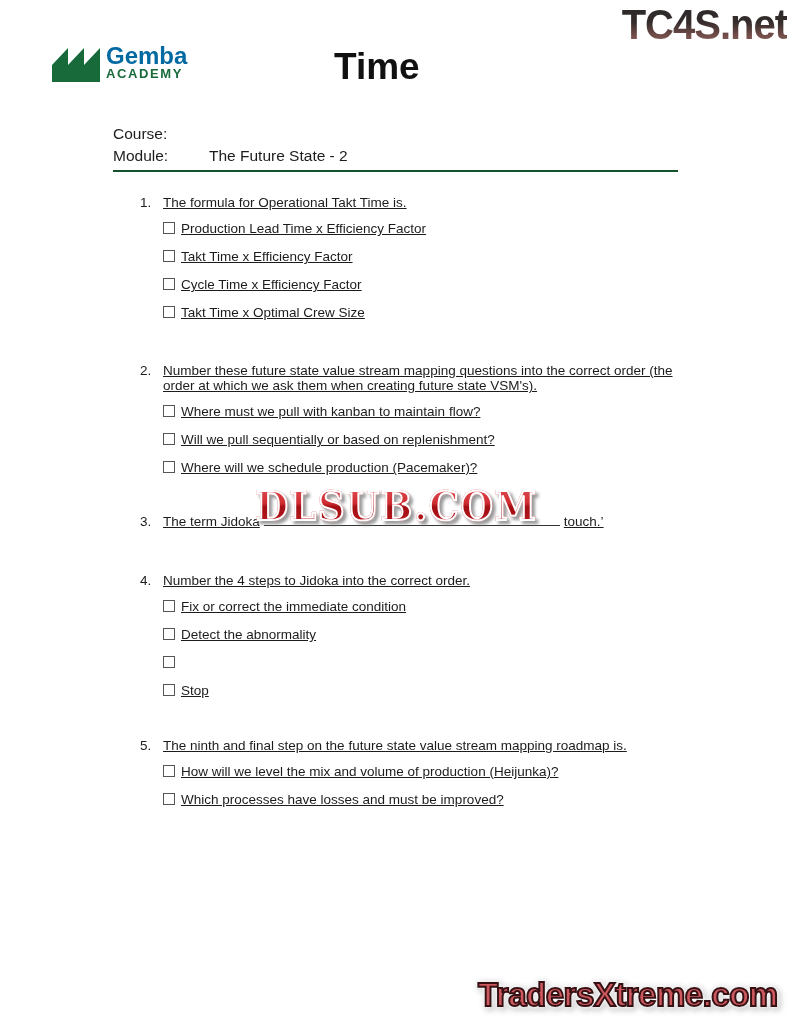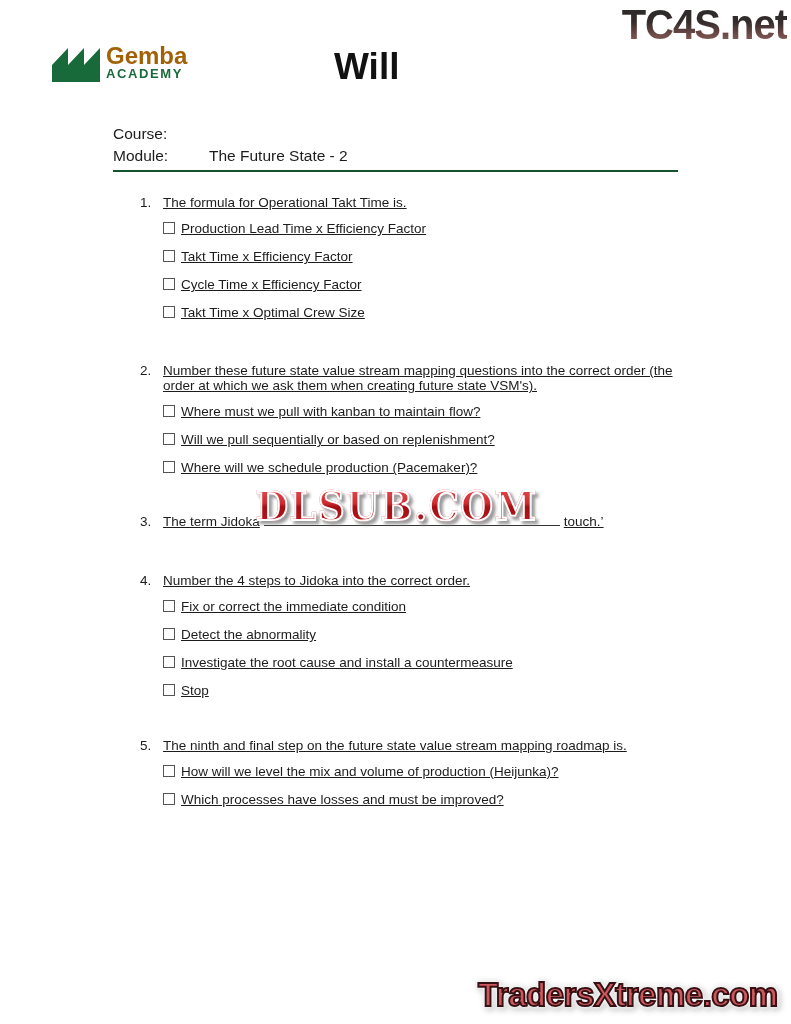--- a/index.html
+++ b/index.html
@@ -18,21 +18,21 @@
     left: 52px; top: 44px;
     display: flex;
     align-items: flex-start;
     gap: 4px;
   }
   .logo-icon svg { display: block; }
   .logo-text { display: flex; flex-direction: column; margin-top: 1px; }
   .logo-brand {
     font-size: 24px;
     font-weight: bold;
-    color: #a16207;
+    color: #0369a1;
     letter-spacing: 0px;
     line-height: 22px;
   }
   .logo-sub {
     font-size: 13px;
     font-weight: bold;
     color: #186a3b;
     letter-spacing: 1.6px;
     line-height: 14px;
   }
@@ -164,21 +164,21 @@
     <svg width="50" height="40" viewBox="0 0 50 40">
       <polygon points="0,21 16,4 16,21 32,4 32,21 48,4 48,38 0,38" fill="#186a3b"></polygon>
     </svg>
   </span>
   <span class="logo-text">
     <span class="logo-brand">Gemba</span>
     <span class="logo-sub">ACADEMY</span>
   </span>
 </div>
 
-<div class="page-title">Will</div>
+<div class="page-title">Time</div>
 
 <div class="wm-tc4s">TC4S.net</div>
 
 <div class="course-block">
   <div class="course-row">
     <span class="lbl">Course:</span>
   </div>
   <div class="course-row">
     <span class="lbl">Module:</span>
     <span class="val">The Future State - 2</span>
@@ -244,21 +244,20 @@
           <div class="option">
             <span class="checkbox"></span>
             <span class="option-label">Fix or correct the immediate condition</span>
           </div>
           <div class="option">
             <span class="checkbox"></span>
             <span class="option-label">Detect the abnormality</span>
           </div>
           <div class="option">
             <span class="checkbox"></span>
-            <span class="option-label">Investigate the root cause and install a countermeasure</span>
           </div>
           <div class="option">
             <span class="checkbox"></span>
             <span class="option-label">Stop</span>
           </div>
         </div>
       </div>
     </div>
     <div class="question">
       <div class="q-num">5.</div>

